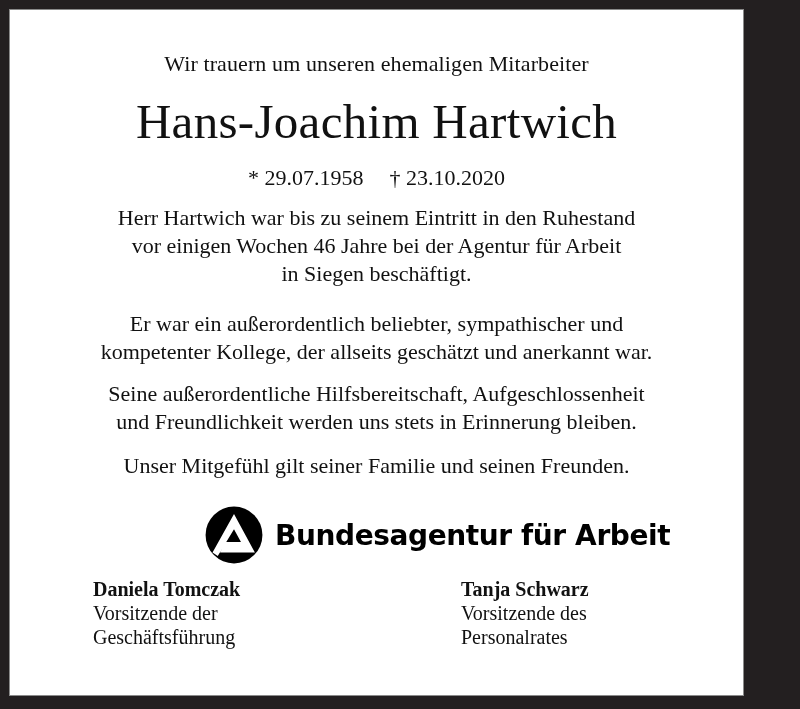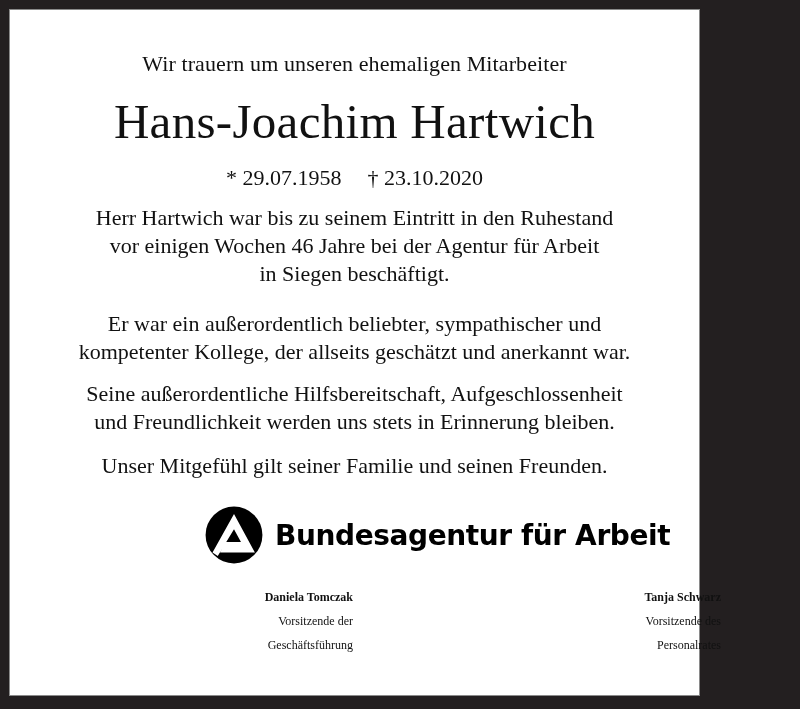--- a/index.html
+++ b/index.html
@@ -10,20 +10,21 @@
     overflow: hidden;
     font-family: "Liberation Serif", "DejaVu Serif", serif;
     color: #111;
   }
   .card {
     position: absolute;
     left: 9px; top: 9px;
     width: 691px; height: 687px;
     background: #ffffff;
     box-shadow: inset 0 0 0 1px #8a8a8a;
+    padding-left: 44px;
   }
   .line { position: absolute; left: 0; right: 0; text-align: center; white-space: nowrap; }
   .intro { top: 42px; font-size: 22px; letter-spacing: 0.1px; }
   .name  { top: 84px; font-size: 49px; font-weight: normal; letter-spacing: 0.3px; }
   .dates { top: 156px; font-size: 22px; }
   .dates span { display: inline-block; }
   .dates .gap { width: 26px; }
   .para { position: absolute; left: 0; right: 0; text-align: center; font-size: 22px; line-height: 28px; }
   .p1 { top: 195px; }
   .p2 { top: 301px; }
@@ -33,21 +34,21 @@
   .logo {
     position: absolute; left: 196px; top: 497px;
     height: 58px; display: flex; align-items: center;
   }
   .logo svg { width: 58px; height: 58px; display: block; }
   .logo-text {
     margin-left: 12px;
     font-family: "DejaVu Sans", "Liberation Sans", sans-serif;
     font-weight: bold; font-size: 28px; letter-spacing: -0.4px; color: #000;
   }
-  .sig { position: absolute; top: 568px; width: 260px; text-align: right; font-size: 12px; line-height: 24px; margin-top: 8px; }
+  .sig { position: absolute; top: 568px; width: 260px; text-align: left; font-size: 20px; line-height: 24px; }
   .sig span { display: block; white-space: nowrap; }
   .sig .sname { font-weight: bold; }
   .sig-left { left: 84px; }
   .sig-right { left: 452px; }
 </style>
 </head>
 <body>
 
 <div class="card">
 

